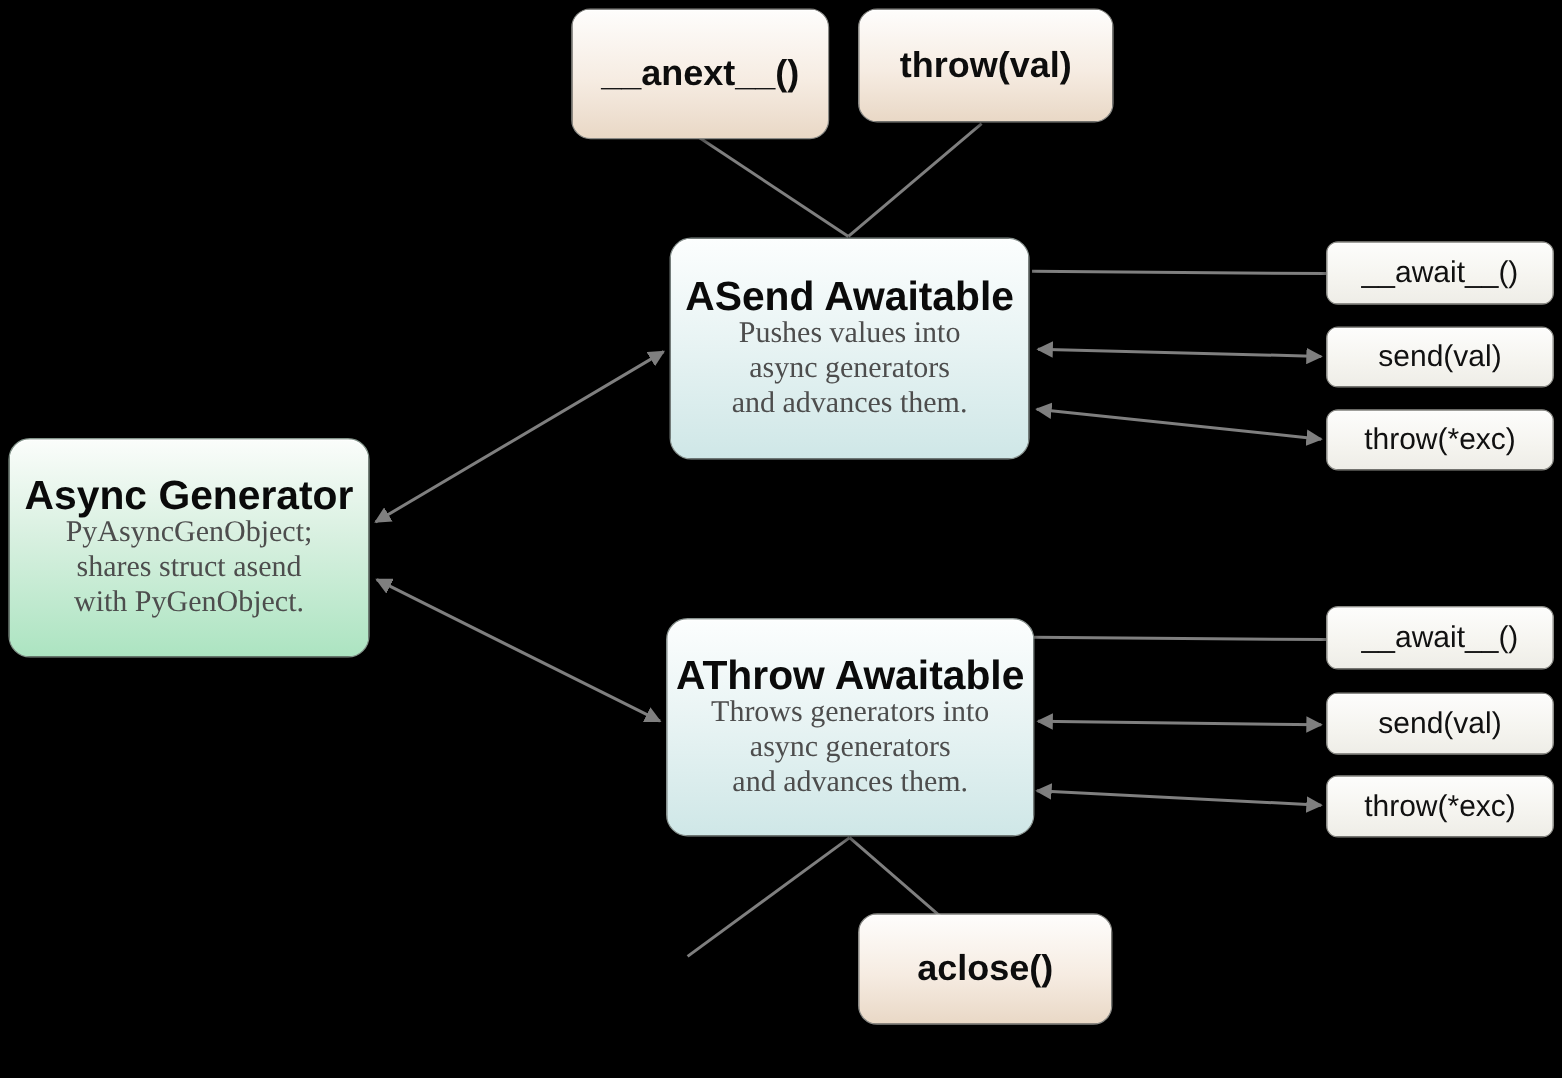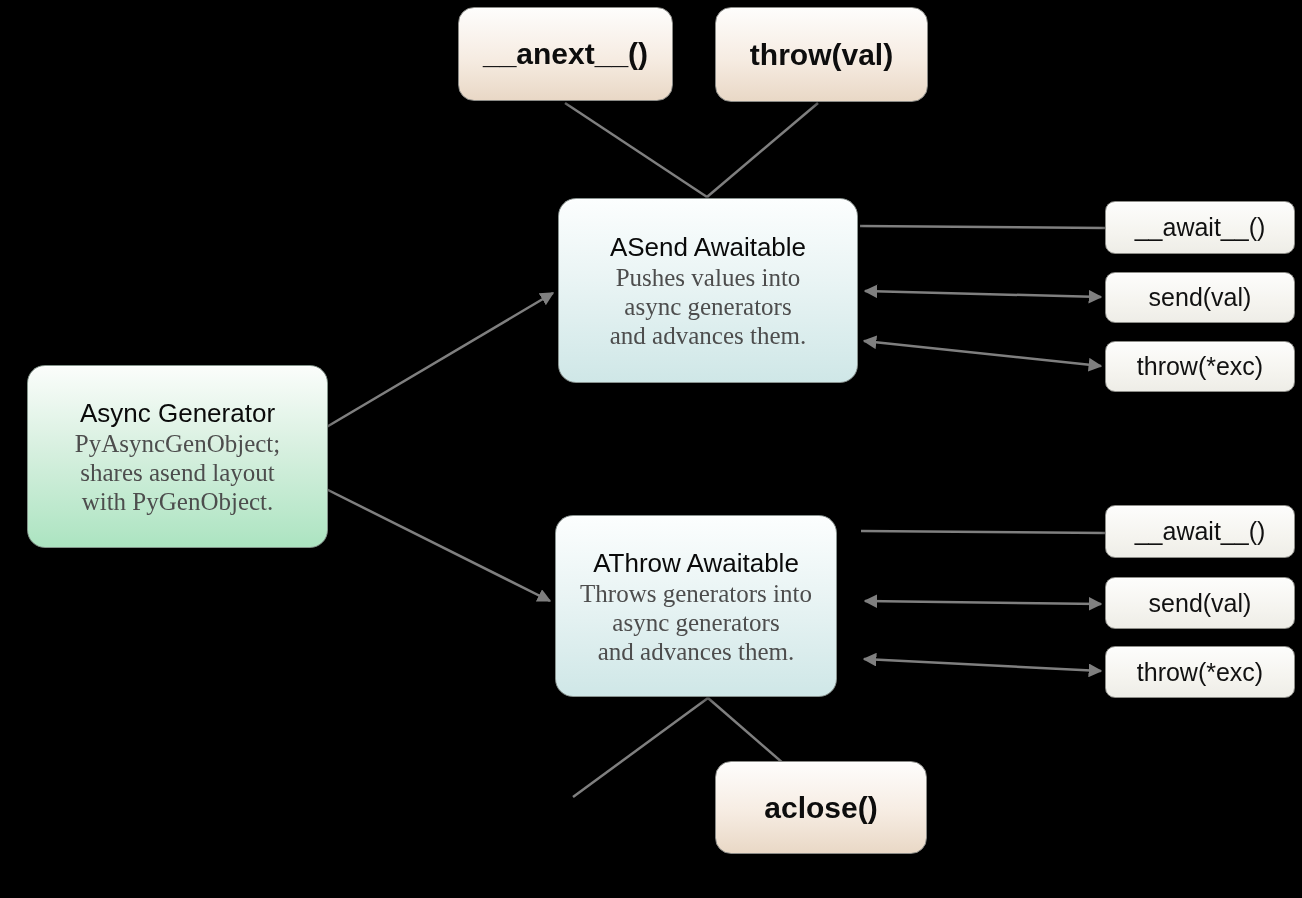--- a/index.html
+++ b/index.html
@@ -47,34 +47,33 @@
     background: linear-gradient(180deg, #fcfefe 0%, #e9f4f4 45%, #cfe7e7 100%);
     border: 1px solid #88928f;
     box-shadow: 0 2px 6px rgba(0,0,0,0.55), inset 0 1px 0 rgba(255,255,255,0.9);
   }
   
   .generator {
     border-radius: 18px;
     background: linear-gradient(180deg, #fbfdfb 0%, #d8f0e0 45%, #ace4c1 100%);
     border: 1px solid #83948a;
     box-shadow: 0 2px 6px rgba(0,0,0,0.55), inset 0 1px 0 rgba(255,255,255,0.9);
-    margin-left: 20px;
   }
   
   .proto {
     border-radius: 10px;
     background: linear-gradient(180deg, #fdfdfc 0%, #f5f4ef 60%, #eeede7 100%);
     border: 1px solid #8d8d88;
     box-shadow: 0 2px 5px rgba(0,0,0,0.5), inset 0 1px 0 rgba(255,255,255,0.9);
     font-size: 25px;
     color: #111111;
   }
   .node-title {
-    font-weight: normal;
-    font-size: 26px;
+    font-weight: bold;
+    font-size: 34px;
     line-height: 32px;
     color: #0a0a0a;
   }
   .node-body {
     font-size: 25px;
     line-height: 29px;
     color: #4d4d4d;
     white-space: pre-line;
     font-family: Liberation Serif, serif;
   }
@@ -102,42 +101,42 @@
     <line x1="864" y1="341" x2="1101" y2="366" stroke="#7f7f7f" stroke-width="2.5" marker-start="url(#arrow)" marker-end="url(#arrow)"></line>
 
     <line x1="861" y1="531" x2="1105" y2="533" stroke="#7f7f7f" stroke-width="2.5"></line>
     <line x1="865" y1="601" x2="1101" y2="604" stroke="#7f7f7f" stroke-width="2.5" marker-start="url(#arrow)" marker-end="url(#arrow)"></line>
     <line x1="864" y1="659" x2="1101" y2="671" stroke="#7f7f7f" stroke-width="2.5" marker-start="url(#arrow)" marker-end="url(#arrow)"></line>
 
     <line x1="708" y1="698" x2="573" y2="797" stroke="#7f7f7f" stroke-width="2.5"></line>
     <line x1="708" y1="698" x2="822" y2="797" stroke="#7f7f7f" stroke-width="2.5"></line>
   </svg>
 
-  <div class="node method" style="left:458px; top:7px; width:215px; height:94px;">
+  <div class="node method" style="left:476px; top:7px; width:215px; height:109px;">
     <span>__anext__()</span>
   </div>
   <div class="node method" style="left:715px; top:7px; width:213px; height:95px;">
     <span>throw(val)</span>
   </div>
 
   <div class="node awaitable" style="left:558px; top:198px; width:300px; height:185px;">
     <div class="node-title">ASend Awaitable</div>
     <div class="node-body">Pushes values into
 async generators
 and advances them.</div>
   </div>
 
   <div class="node generator" style="left:7px; top:365px; width:301px; height:183px;">
     <div class="node-title">Async Generator</div>
     <div class="node-body">PyAsyncGenObject;
-shares asend layout
+shares struct asend
 with PyGenObject.</div>
   </div>
 
-  <div class="node awaitable" style="left:555px; top:515px; width:282px; height:182px;">
+  <div class="node awaitable" style="left:555px; top:515px; width:307px; height:182px;">
     <div class="node-title">AThrow Awaitable</div>
     <div class="node-body">Throws generators into
 async generators
 and advances them.</div>
   </div>
 
   <div class="node proto" style="left:1105px; top:201px; width:190px; height:53px;">
     <span>__await__()</span>
   </div>
   <div class="node proto" style="left:1105px; top:272px; width:190px; height:51px;">

